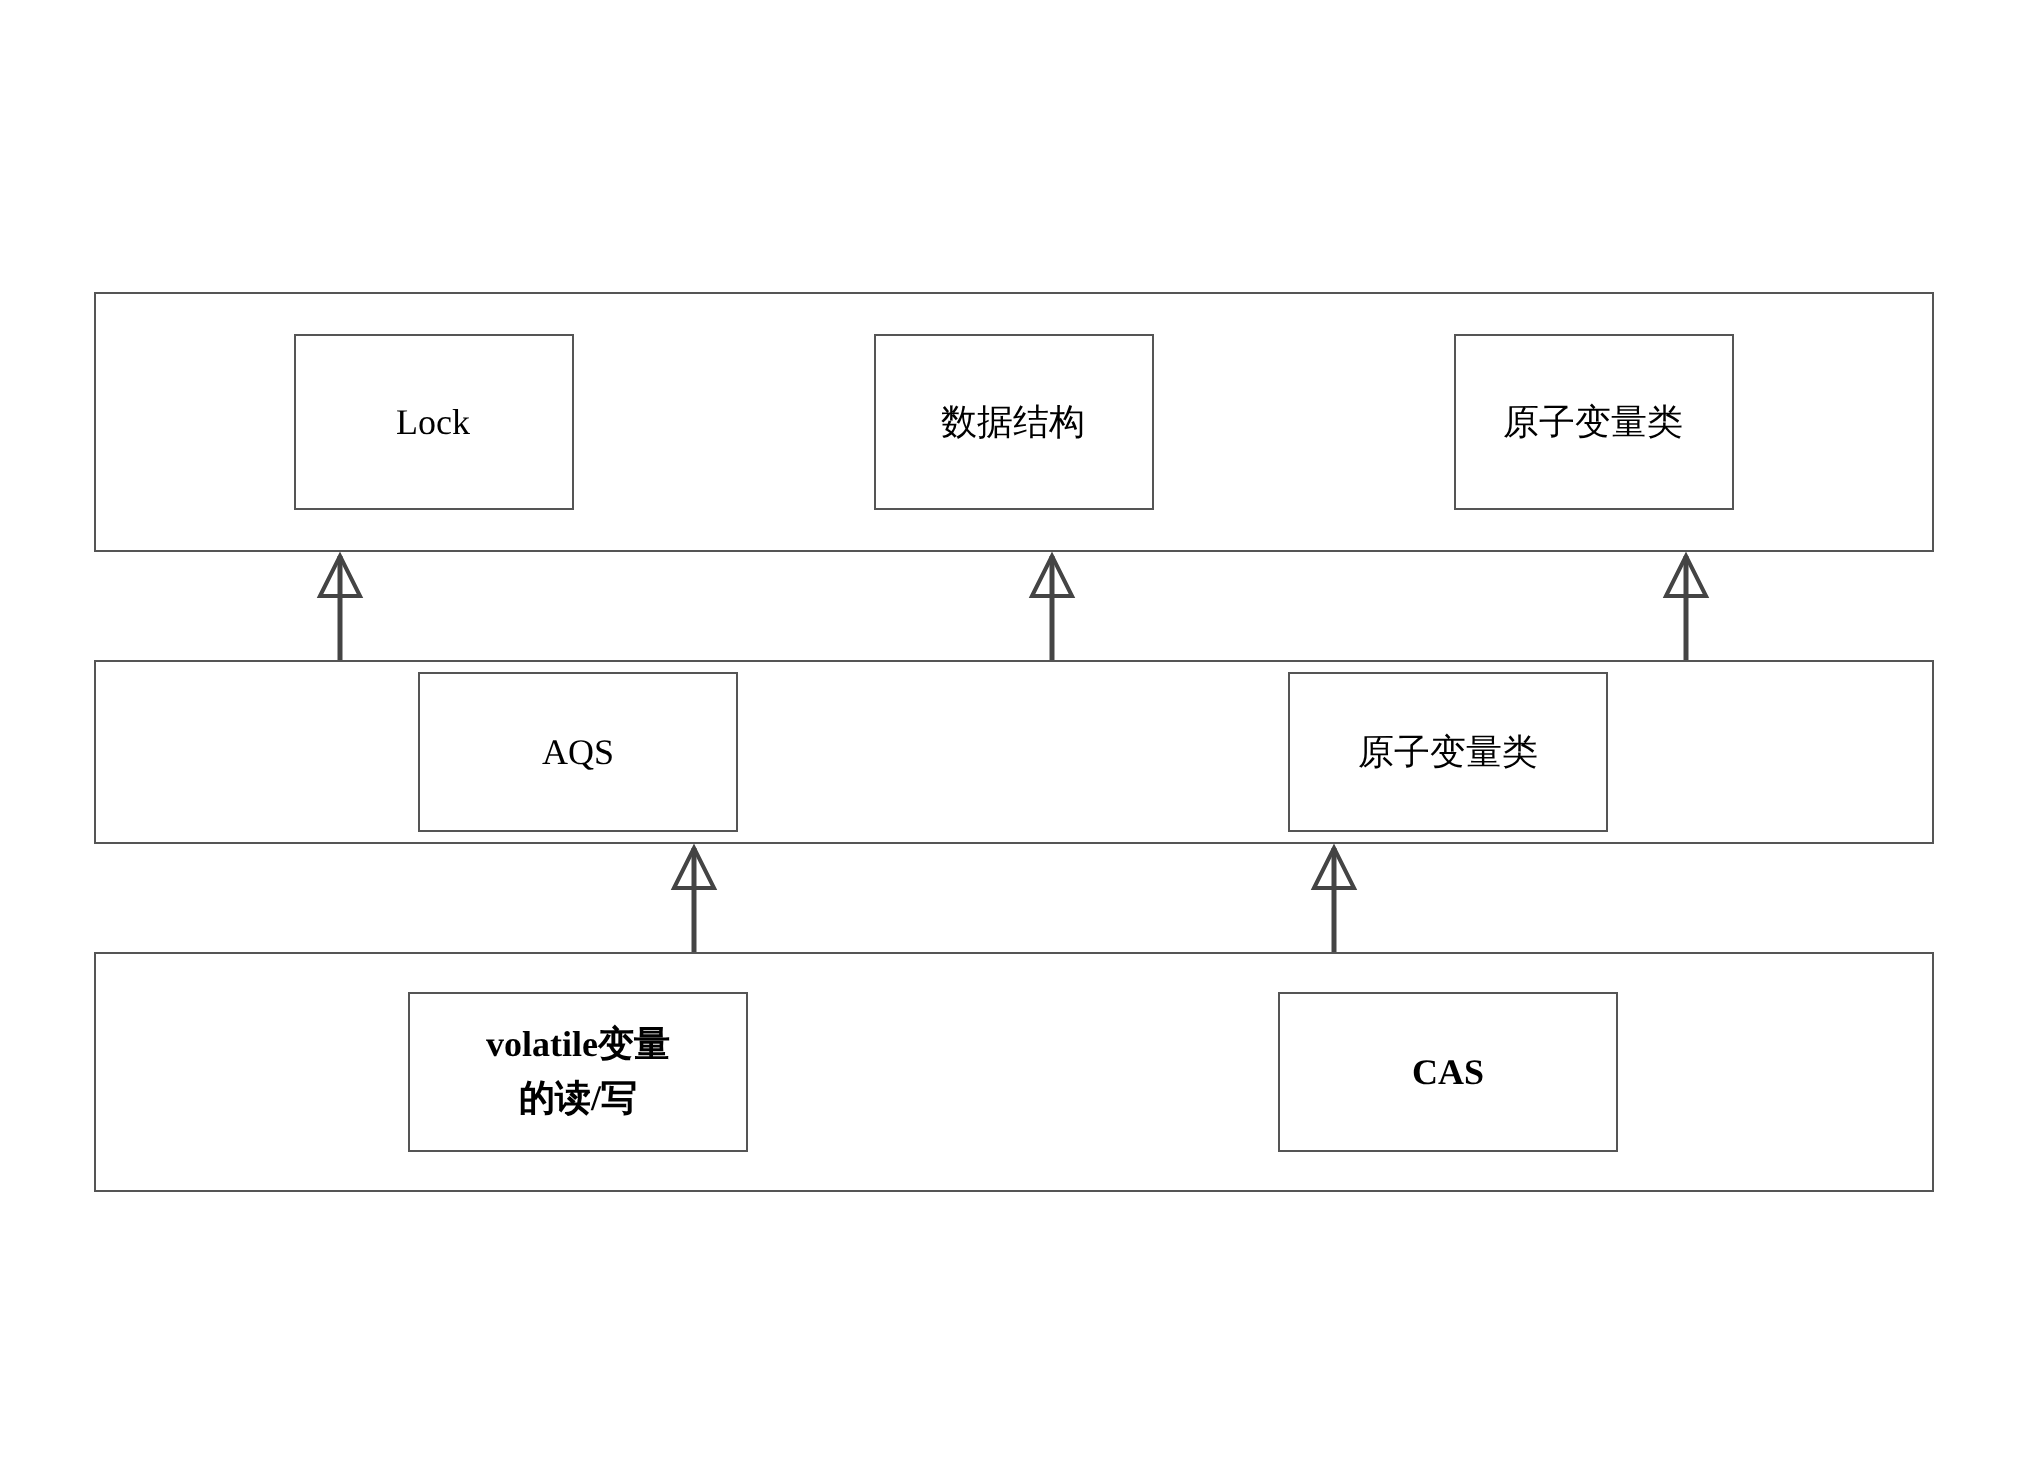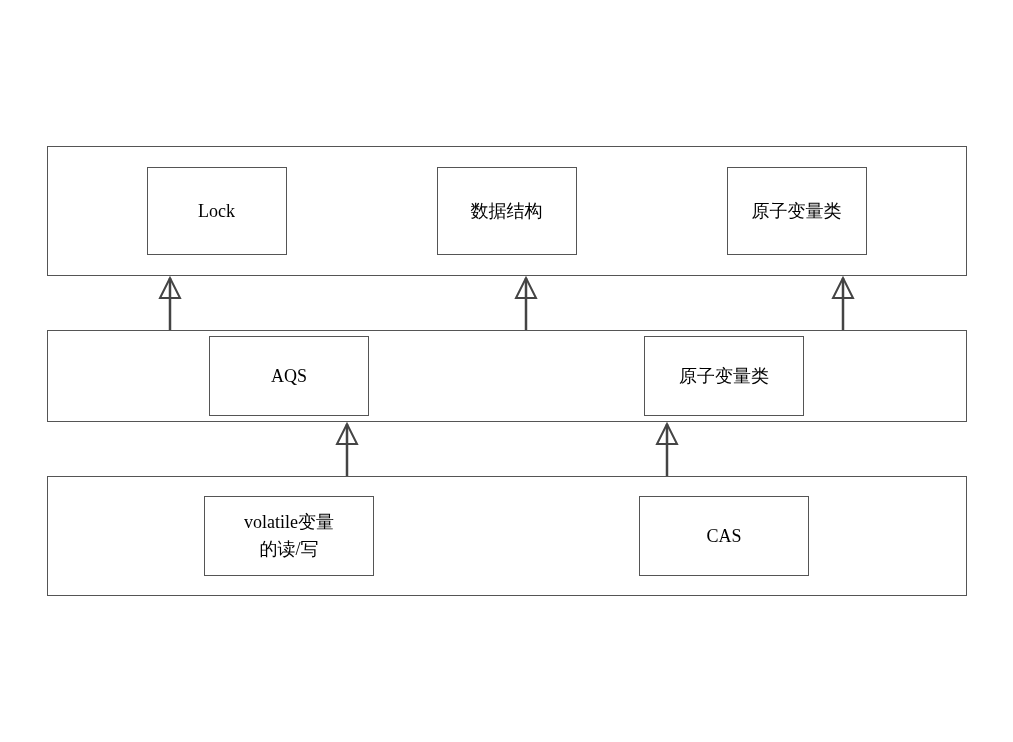--- a/index.html
+++ b/index.html
@@ -39,20 +39,21 @@
     }
 
     .layer-mid {
       width: 100%;
       height: 92px;
     }
 
     .layer-bot {
       width: 100%;
       height: 120px;
+      font-weight: bold;
     }
 
     
     .inner-box {
       border: 1.5px solid #555;
       background: #fff;
       display: flex;
       align-items: center;
       justify-content: center;
       text-align: center;

